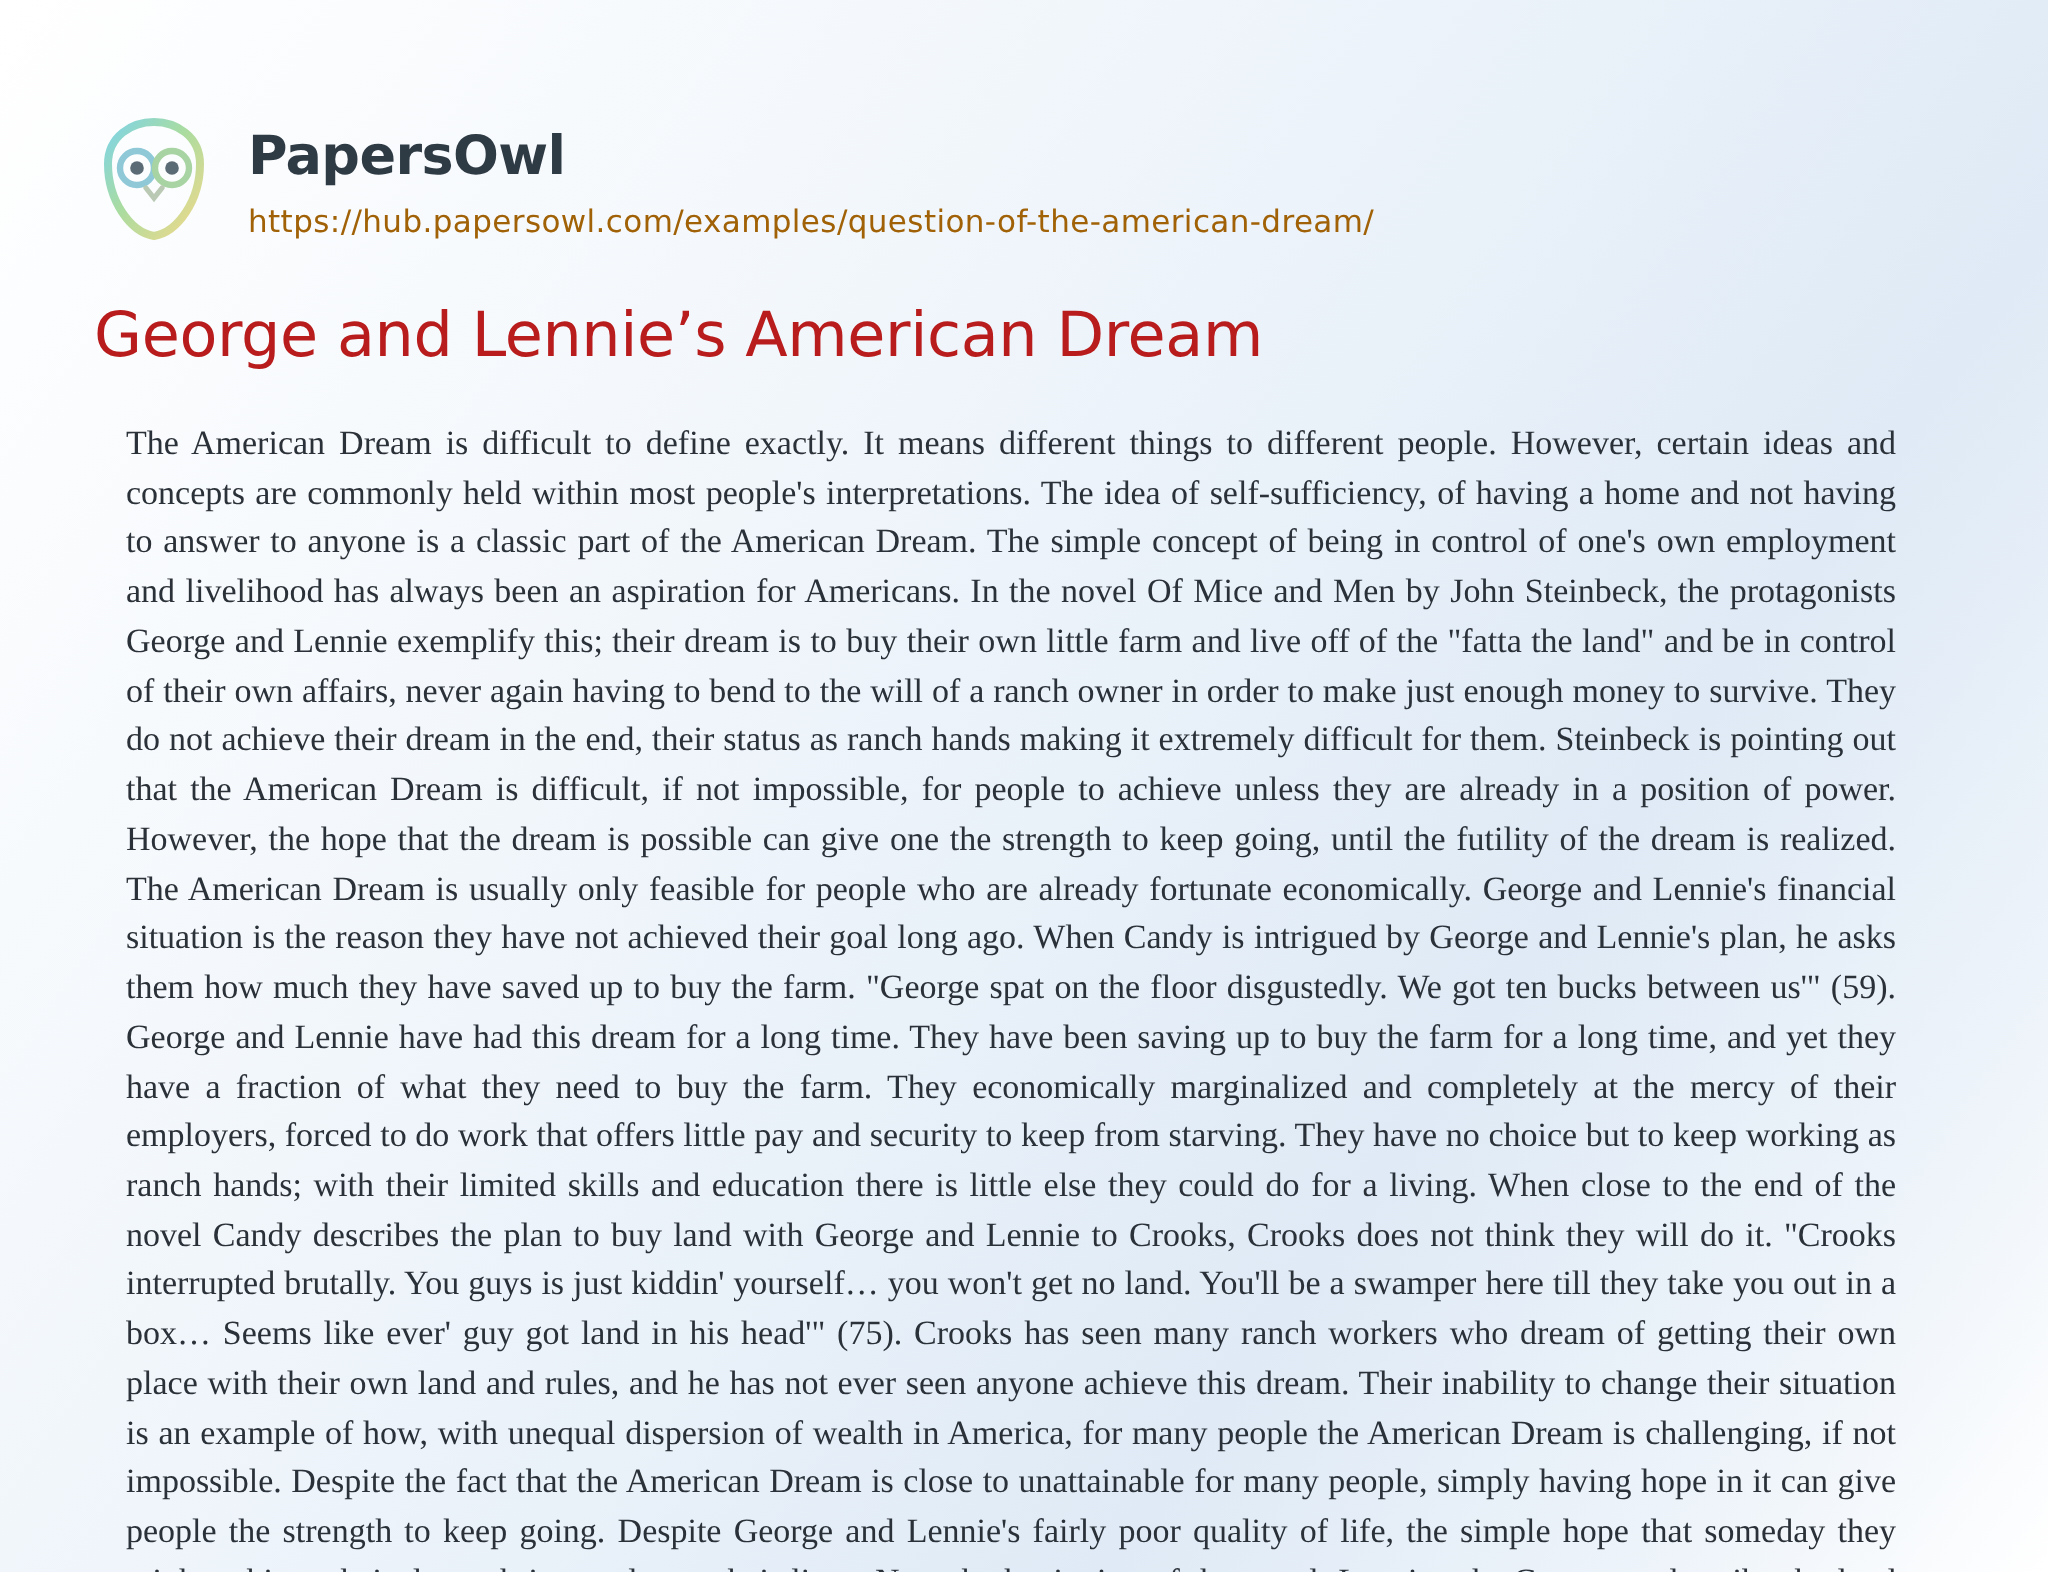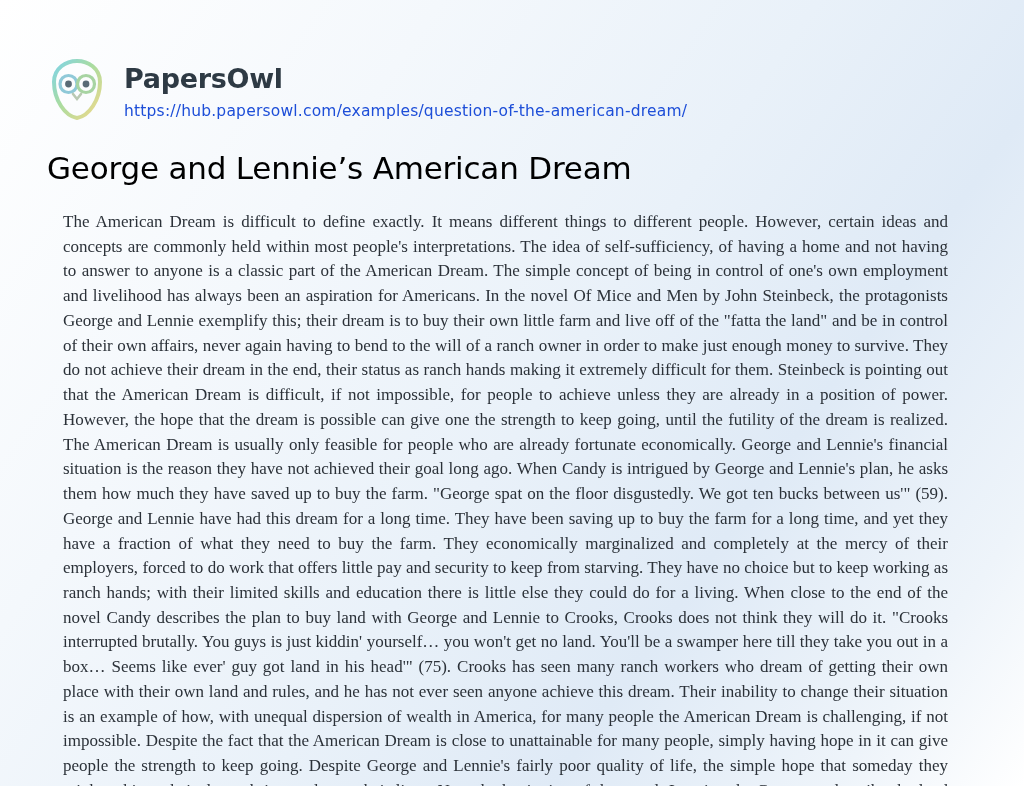--- a/index.html
+++ b/index.html
@@ -40,33 +40,33 @@
     font-size: 27px;
     font-weight: bold;
     color: #2e3a44;
     letter-spacing: -0.3px;
     line-height: 1.1;
     margin: 0 0 8px 0;
   }
   .brand-url {
     font-family: "DejaVu Sans", sans-serif;
     font-size: 15.5px;
-    color: #1d4ed8;
+    color: #a16207;
     letter-spacing: 0.2px;
     margin: 0;
     white-space: nowrap;
   }
   .content {
     padding: 28px 60px 0 47px;
   }
   h1.doc-title {
     font-family: "DejaVu Sans", sans-serif;
     font-weight: normal;
     font-size: 31px;
-    color: #000000;
+    color: #b91c1c;
     margin: 0 0 24px 0;
     letter-spacing: -0.2px;
   }
   .body-text {
     font-family: "Liberation Serif", serif;
     font-size: 17px;
     line-height: 1.455;
     color: #2b3138;
     text-align: justify;
     margin: 16px;

